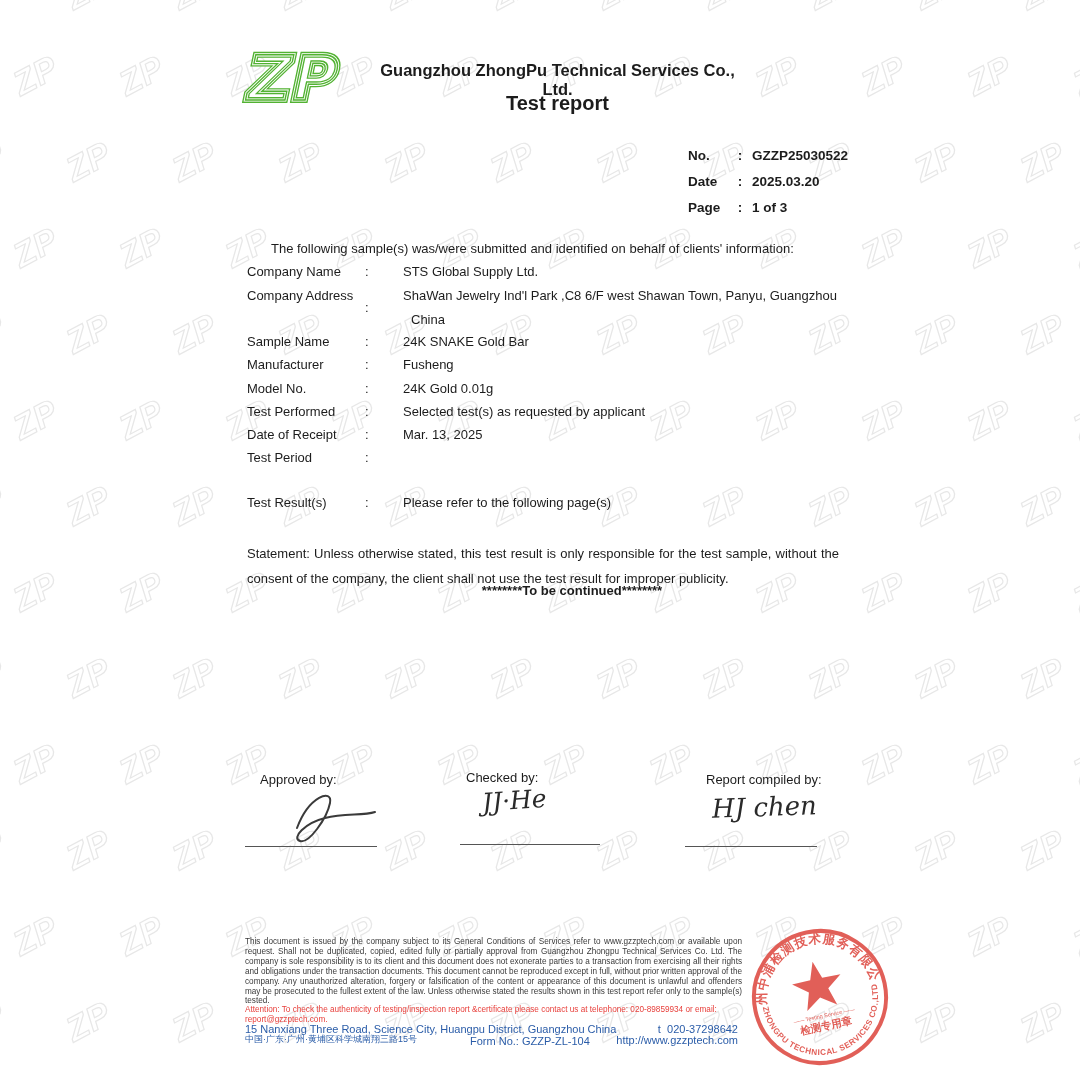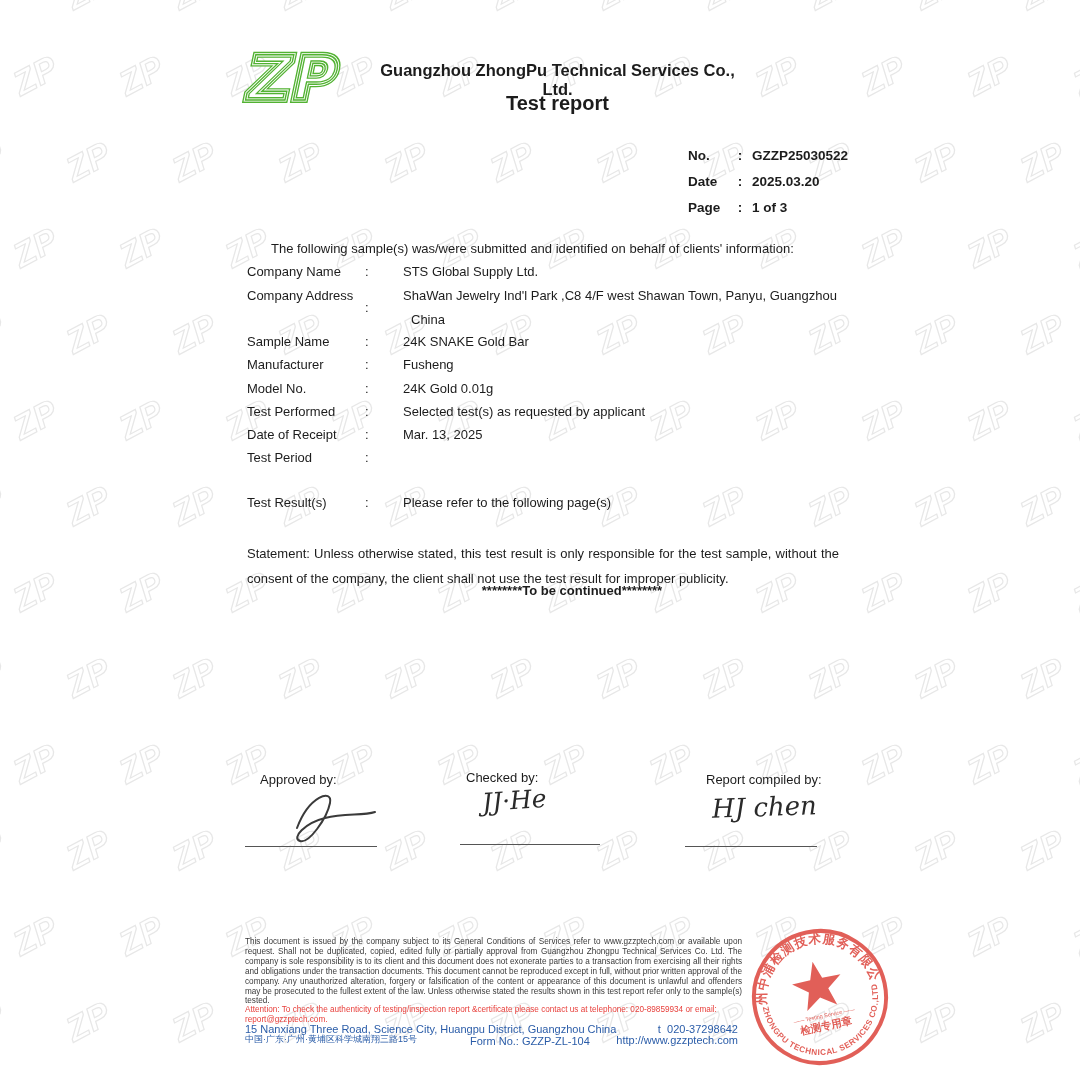--- a/index.html
+++ b/index.html
@@ -236,21 +236,21 @@
 
   <div class="abs fields">
     <div class="frow" style="top:23px;">
       <span class="fl">Company Name</span>
       <span class="fc">:</span>
       <span class="fv">STS Global Supply Ltd.</span>
     </div>
     <div class="frow" style="top:47px;">
       <span class="fl">Company Address</span>
       <span class="fc" style="padding-top:12px;">:</span>
-      <span class="fv">ShaWan Jewelry Ind'l Park ,C8 4/F west Shawan Town, Panyu, Guangzhou</span>
+      <span class="fv">ShaWan Jewelry Ind'l Park ,C8 6/F west Shawan Town, Panyu, Guangzhou</span>
     </div>
     <div class="fv2">China</div>
     <div class="frow" style="top:93px;">
       <span class="fl">Sample Name</span>
       <span class="fc">:</span>
       <span class="fv">24K SNAKE Gold Bar</span>
     </div>
     <div class="frow" style="top:116px;">
       <span class="fl">Manufacturer</span>
       <span class="fc">:</span>

